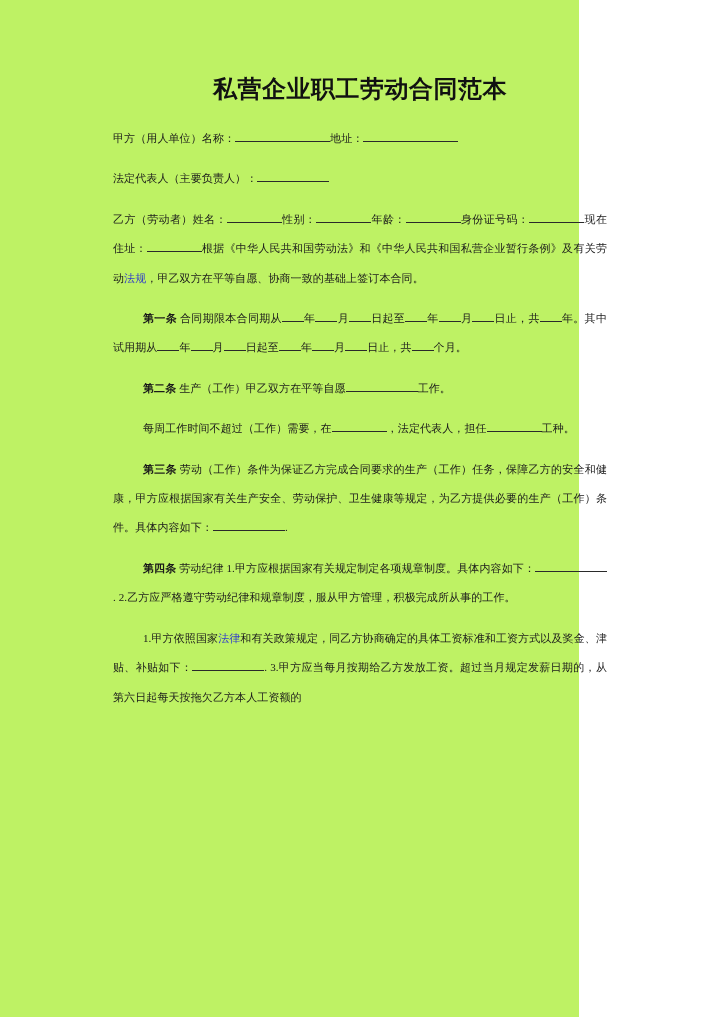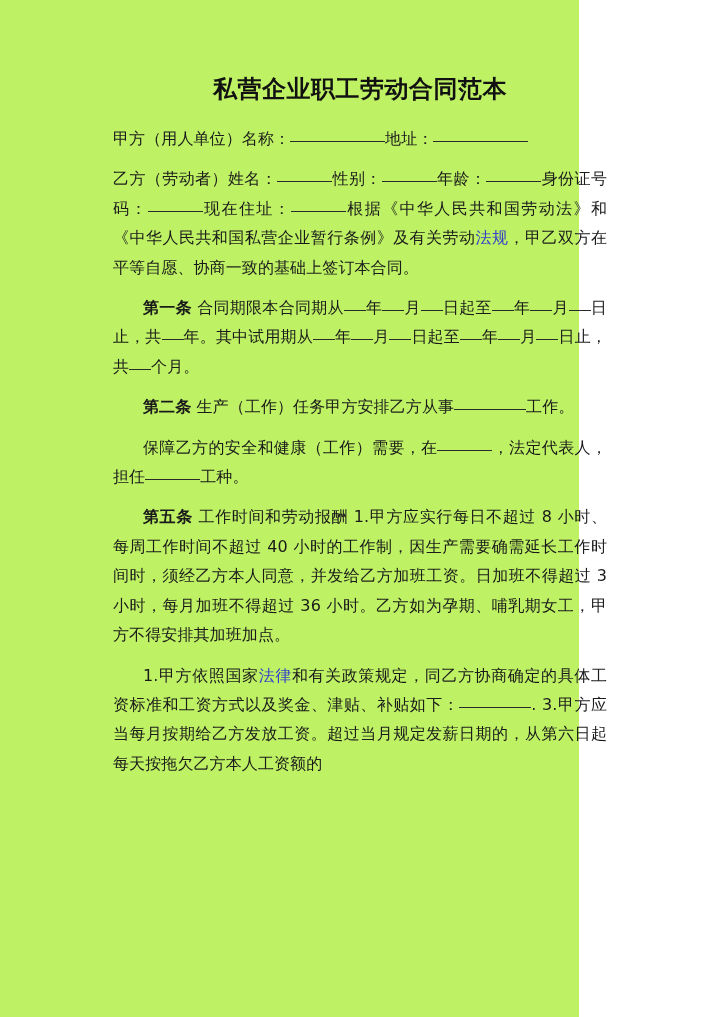--- a/index.html
+++ b/index.html
@@ -32,26 +32,27 @@
     font-weight: bold;
     font-size: 24px;
     line-height: 34px;
     text-align: center;
     color: #111111;
     margin: 0 0 18px 0;
     letter-spacing: 0.5px;
   }
   p.para {
     margin: 0 0 11px 0;
-    font-size: 16px;
+    font-size: 11px;
     line-height: 29.4px;
     text-align: justify;
     text-justify: inter-ideograph;
     color: #1a1a1a;
     letter-spacing: 0.1px;
+    font-family: Liberation Serif, serif;
   }
   p.para.indent {
     text-indent: 30px;
   }
   .art {
     font-weight: bold;
   }
   .lnk {
     color: #3440c8;
   }
@@ -67,21 +68,23 @@
   .b-xl { width: 95px; }
 </style>
 </head>
 <body>
 
 <div class="page">
   <div class="doc-body">
     <h1 class="doc-title">私营企业职工劳动合同范本</h1>
     <div id="paragraph-container">
         <p class="para"><span>甲方（用人单位）名称：</span><span class="blank b-xl">&nbsp;</span><span>地址：</span><span class="blank b-xl">&nbsp;</span></p>
+        <p class="para"><span>法定代表人（主要负责人）：</span><span class="blank b-lg">&nbsp;</span></p>
         <p class="para"><span>乙方（劳动者）姓名：</span><span class="blank b-md">&nbsp;</span><span>性别：</span><span class="blank b-md">&nbsp;</span><span>年龄：</span><span class="blank b-md">&nbsp;</span><span>身份证号码：</span><span class="blank b-md">&nbsp;</span><span>现在住址：</span><span class="blank b-md">&nbsp;</span><span>根据《中华人民共和国劳动法》和《中华人民共和国私营企业暂行条例》及有关劳动</span><span class="lnk">法规</span><span>，甲乙双方在平等自愿、协商一致的基础上签订本合同。</span></p>
         <p class="para indent"><span class="art">第一条</span><span> 合同期限本合同期从</span><span class="blank b-xs">&nbsp;</span><span>年</span><span class="blank b-xs">&nbsp;</span><span>月</span><span class="blank b-xs">&nbsp;</span><span>日起至</span><span class="blank b-xs">&nbsp;</span><span>年</span><span class="blank b-xs">&nbsp;</span><span>月</span><span class="blank b-xs">&nbsp;</span><span>日止，共</span><span class="blank b-xs">&nbsp;</span><span>年。其中试用期从</span><span class="blank b-xs">&nbsp;</span><span>年</span><span class="blank b-xs">&nbsp;</span><span>月</span><span class="blank b-xs">&nbsp;</span><span>日起至</span><span class="blank b-xs">&nbsp;</span><span>年</span><span class="blank b-xs">&nbsp;</span><span>月</span><span class="blank b-xs">&nbsp;</span><span>日止，共</span><span class="blank b-xs">&nbsp;</span><span>个月。</span></p>
-        <p class="para indent"><span class="art">第二条</span><span> 生产（工作）任务甲方安排乙方从事</span><span class="blank b-lg">&nbsp;</span><span>工作。</span></p>
-        <p class="para indent"><span>保障乙方的安全和健康（工作）需要，在</span><span class="blank b-md">&nbsp;</span><span>，法定代表人，担任</span><span class="blank b-md">&nbsp;</span><span>工种。</span></p>
-        <p class="para indent"><span class="art">第五条</span><span> 工作时间和劳动报酬 1.甲方应实行每日不超过 8 小时、每周工作时间不超过 40 小时的工作制，因生产需要确需延长工作时间时，须经乙方本人同意，并发给乙方加班工资。日加班不得超过 3 小时，每月加班不得超过 36 小时。乙方如为孕期、哺乳期女工，甲方不得安排其加班加点。</span></p>
+        <p class="para indent"><span class="art">第二条</span><span> 生产（工作）甲乙双方在平等自愿</span><span class="blank b-lg">&nbsp;</span><span>工作。</span></p>
+        <p class="para indent"><span>每周工作时间不超过（工作）需要，在</span><span class="blank b-md">&nbsp;</span><span>，法定代表人，担任</span><span class="blank b-md">&nbsp;</span><span>工种。</span></p>
+        <p class="para indent"><span class="art">第三条</span><span> 劳动（工作）条件为保证乙方完成合同要求的生产（工作）任务，保障乙方的安全和健康，甲方应根据国家有关生产安全、劳动保护、卫生健康等规定，为乙方提供必要的生产（工作）条件。具体内容如下：</span><span class="blank b-lg">&nbsp;</span><span>.</span></p>
+        <p class="para indent"><span class="art">第四条</span><span> 劳动纪律 1.甲方应根据国家有关规定制定各项规章制度。具体内容如下：</span><span class="blank b-lg">&nbsp;</span><span>. 2.乙方应严格遵守劳动纪律和规章制度，服从甲方管理，积极完成所从事的工作。</span></p>
         <p class="para indent"><span>1.甲方依照国家</span><span class="lnk">法律</span><span>和有关政策规定，同乙方协商确定的具体工资标准和工资方式以及奖金、津贴、补贴如下：</span><span class="blank b-lg">&nbsp;</span><span>. 3.甲方应当每月按期给乙方发放工资。超过当月规定发薪日期的，从第六日起每天按拖欠乙方本人工资额的</span></p>
       </div>
   </div>
 </div>
 
 </body></html>

